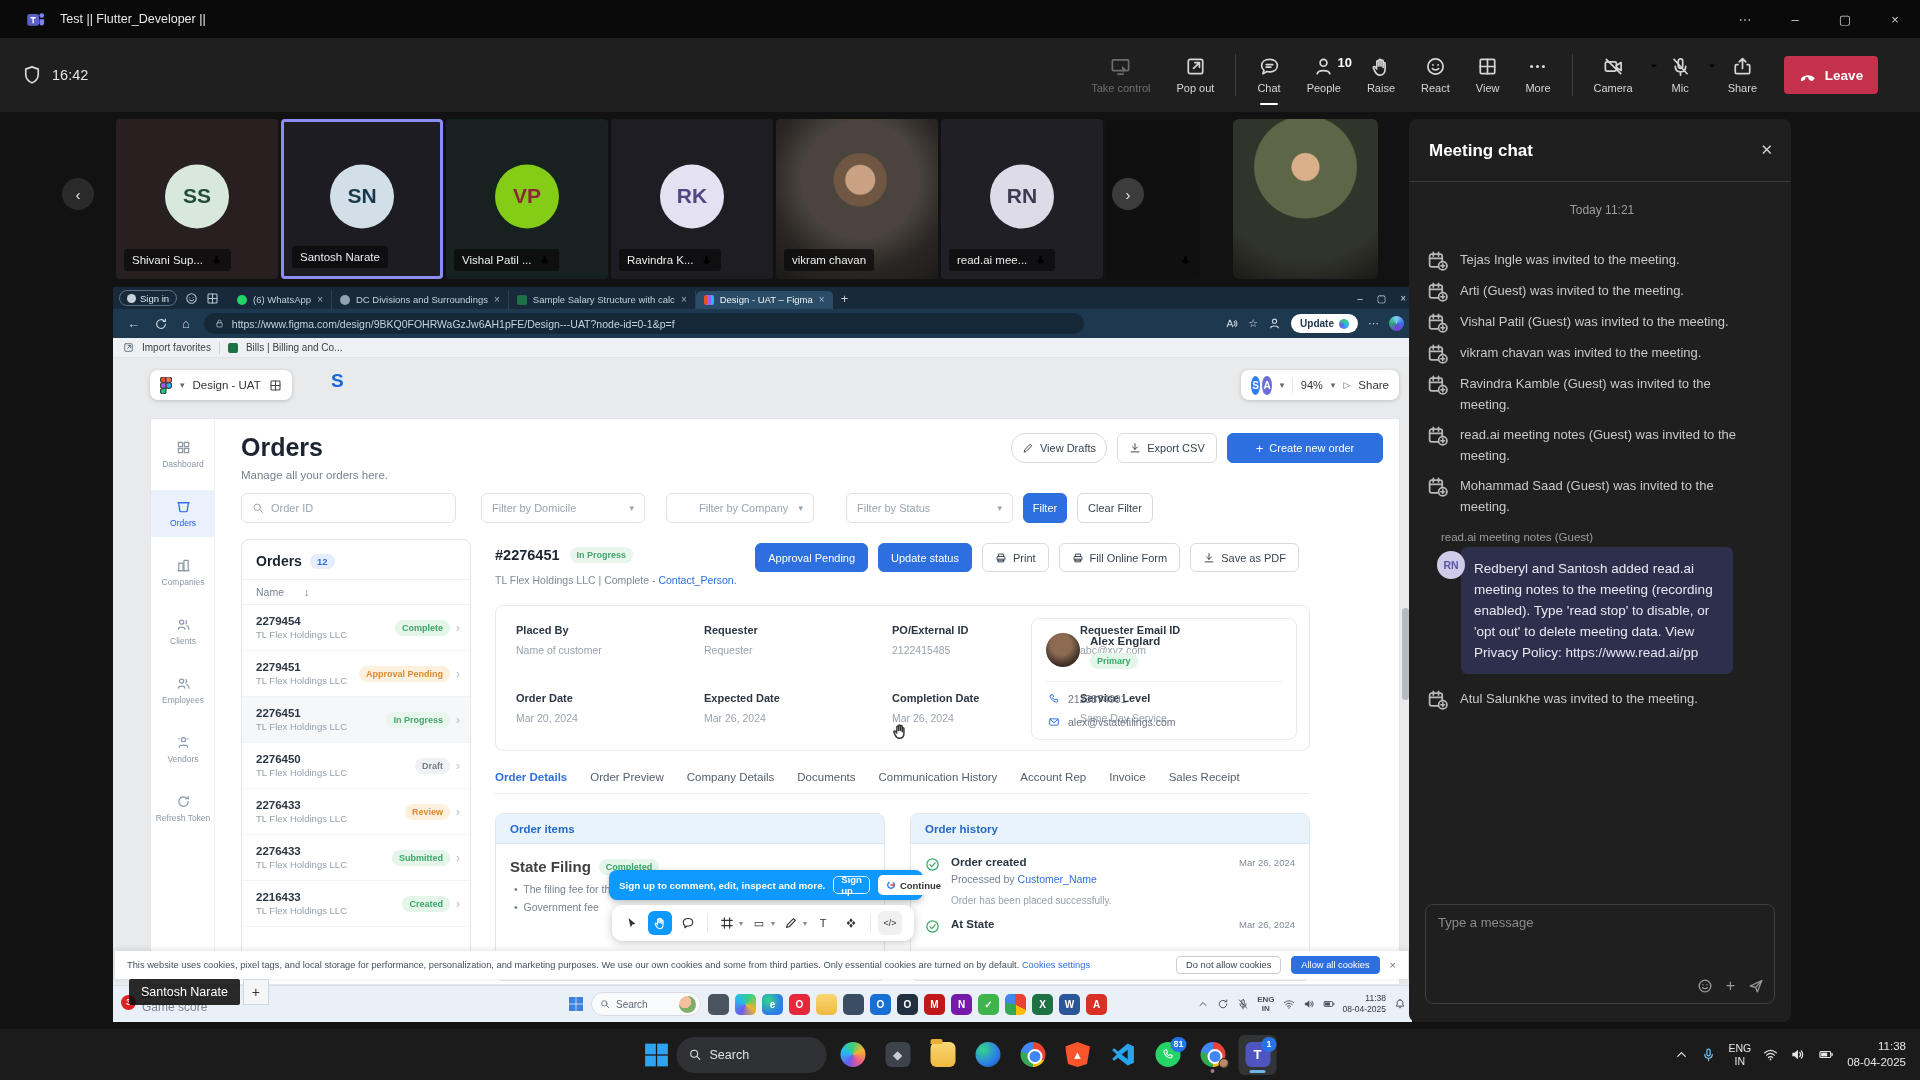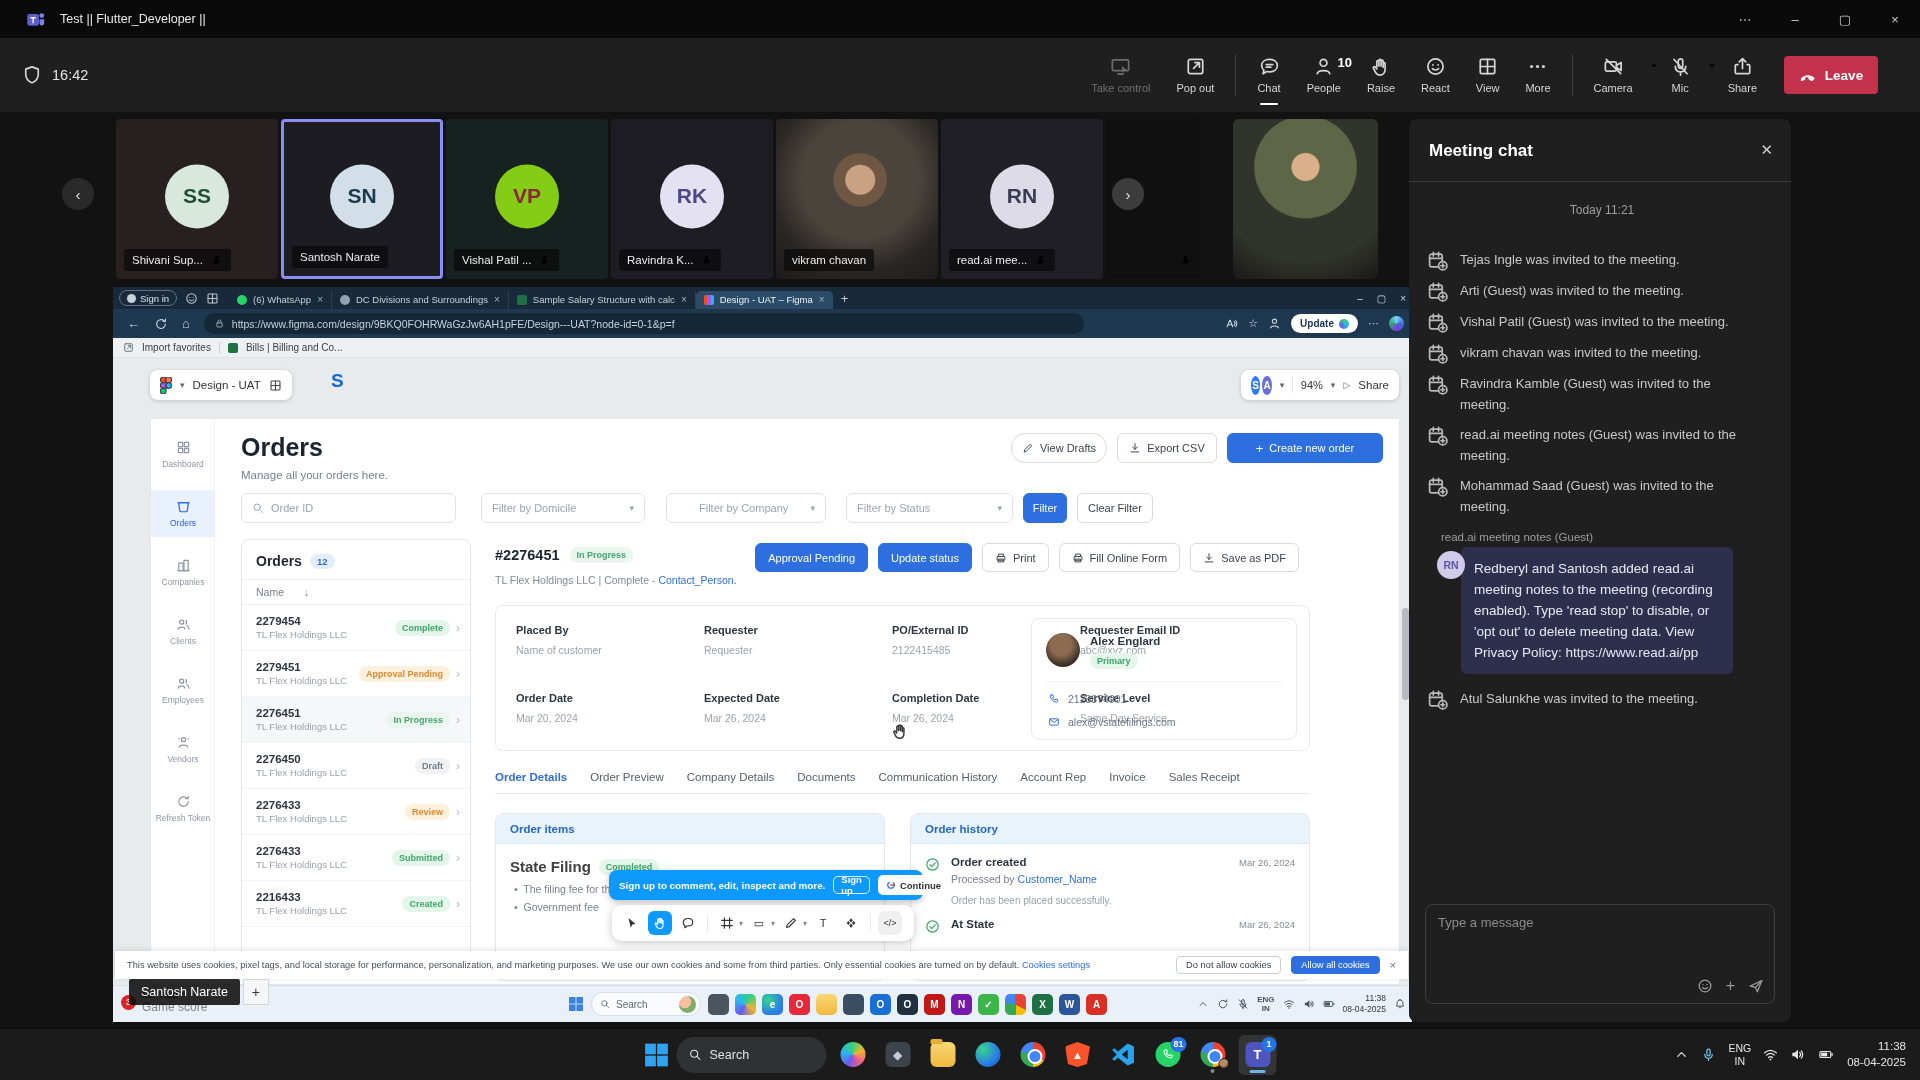--- a/index.html
+++ b/index.html
@@ -786,21 +786,21 @@
                   <circle cx="7" cy="7" r="4.3"></circle>
                   <path d="M10.3 10.3L14 14"></path>
                 </svg>
               </span>
             <span>Order ID</span>
           </div>
           <div class="input sel" style="left:330px;top:74px;width:164px;">
               <span>Filter by Domicile</span>
               <span class="caret">▾</span>
             </div>
-          <div class="input sel" style="left:515px;top:74px;width:160px;padding-left:32px;">
+          <div class="input sel" style="left:515px;top:74px;width:148px;padding-left:32px;">
               <span>Filter by Company</span>
               <span class="caret">▾</span>
             </div>
           <div class="input sel" style="left:695px;top:74px;width:167px;">
               <span>Filter by Status</span>
               <span class="caret">▾</span>
             </div>
           <div class="btn primary" style="left:872px;top:74px;width:44px;">
               <span>Filter</span>
             </div>

